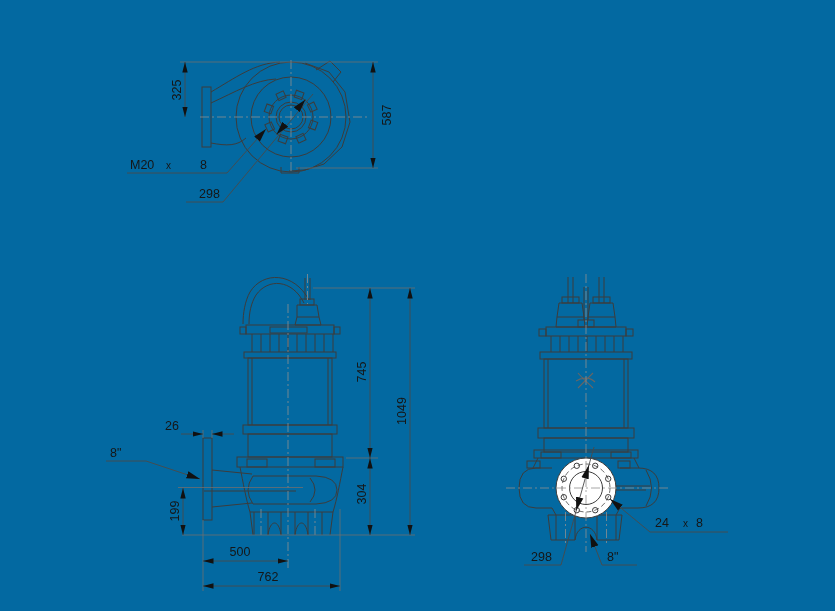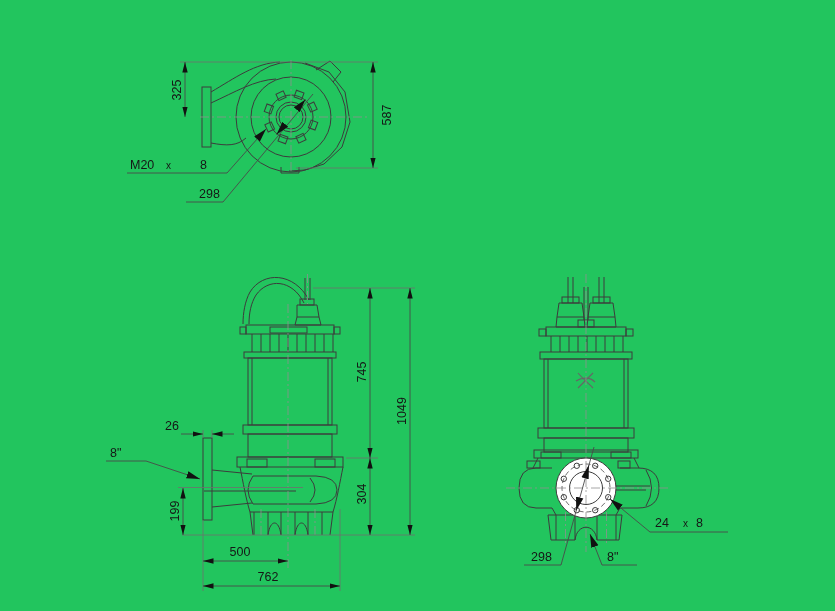--- a/index.html
+++ b/index.html
@@ -1,16 +1,16 @@
 <!DOCTYPE html>
 <html><head>
 <meta charset="utf-8">
 <style>
   html,body{margin:0;padding:0;background:#fff;}
-  .stage{position:relative;width:835px;height:611px;background:#22c55e;overflow:hidden;}
+  .stage{position:relative;width:835px;height:611px;background:#0369a1;overflow:hidden;}
   svg{position:absolute;left:0;top:0;}
   .p {stroke:#3c3c3c;fill:none;stroke-width:1;}
   .pf{stroke:#3c3c3c;fill:#ffffff;stroke-width:1;}
   .d {stroke:#4a4a4a;fill:none;stroke-width:0.9;}
   .e {stroke:#6e6e6e;fill:none;stroke-width:0.8;}
   .c {stroke:#8f8f8f;fill:none;stroke-width:0.8;stroke-dasharray:9 3 2 3;}
   .bc{stroke:#5a5a5a;fill:none;stroke-width:0.9;stroke-dasharray:5 3;}
   text.t{font-family:"Liberation Sans",sans-serif;font-size:12.5px;fill:#161616;}
   text.s{font-size:10px;}
   .mk{fill:#111111;}

